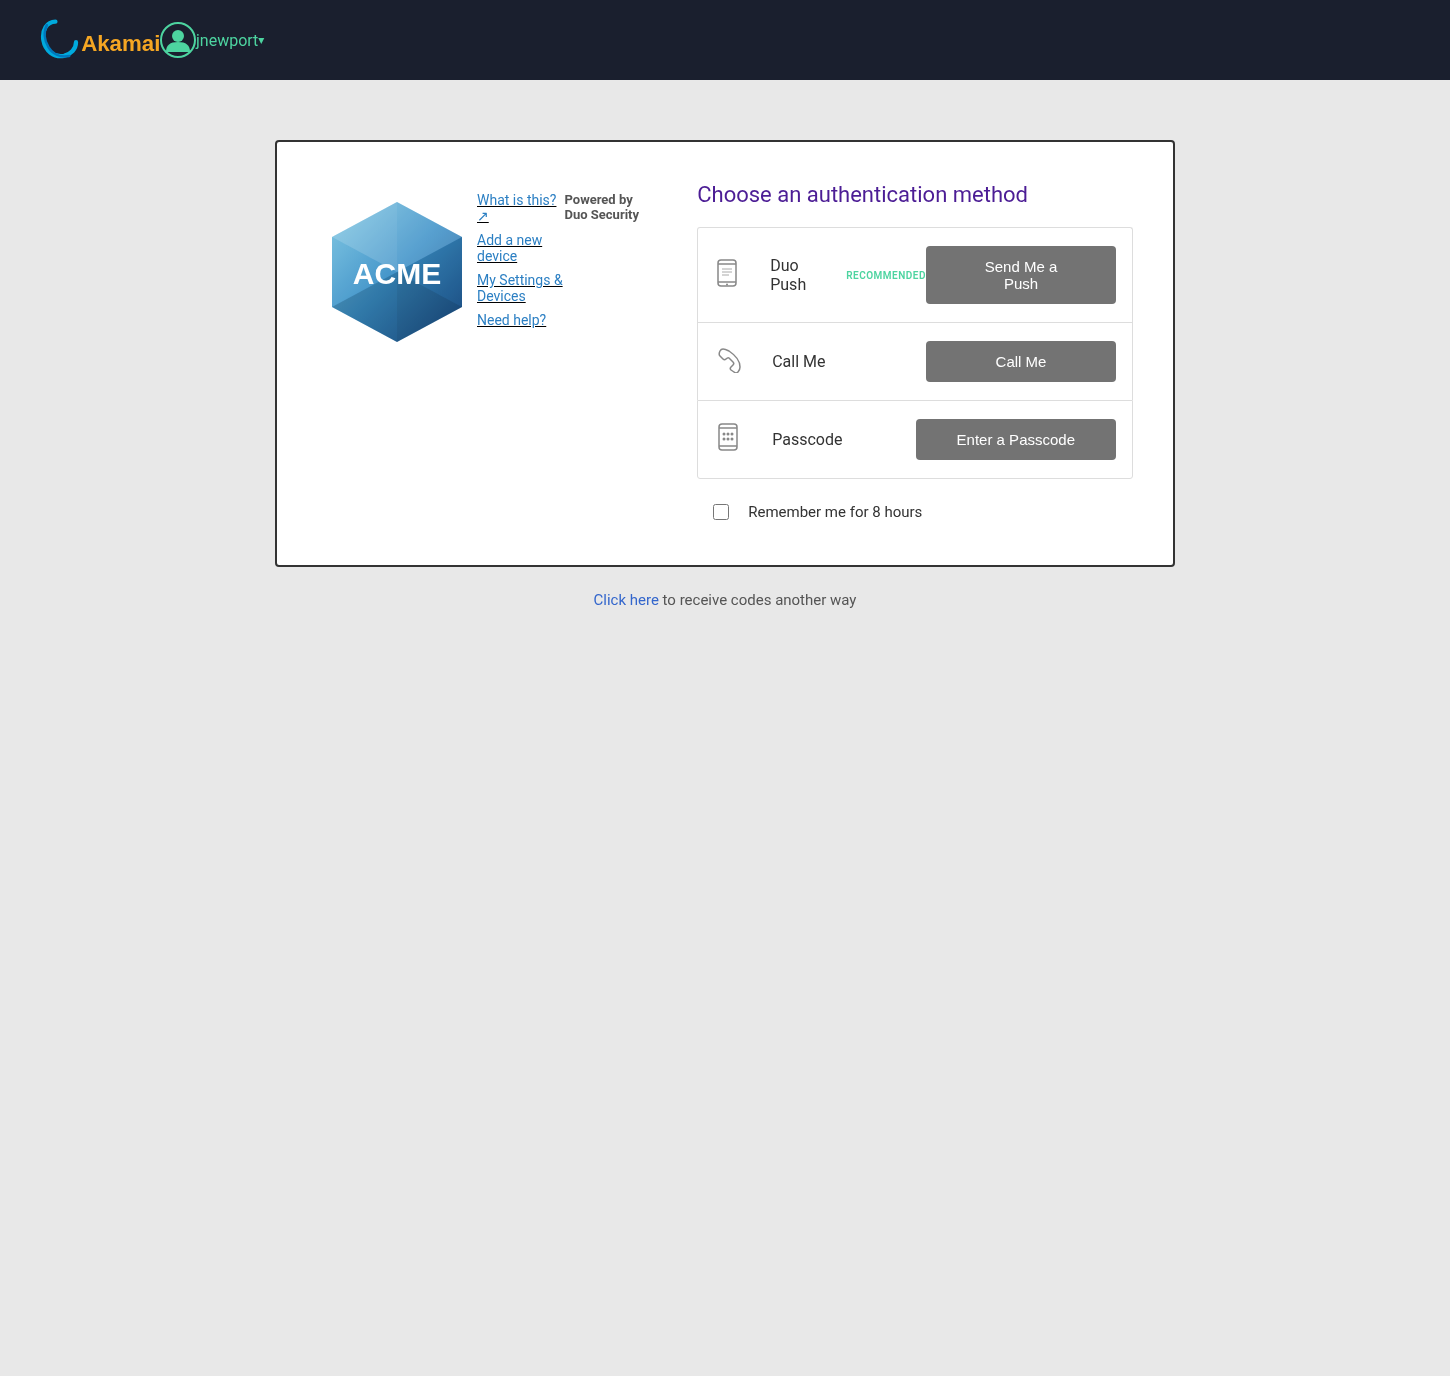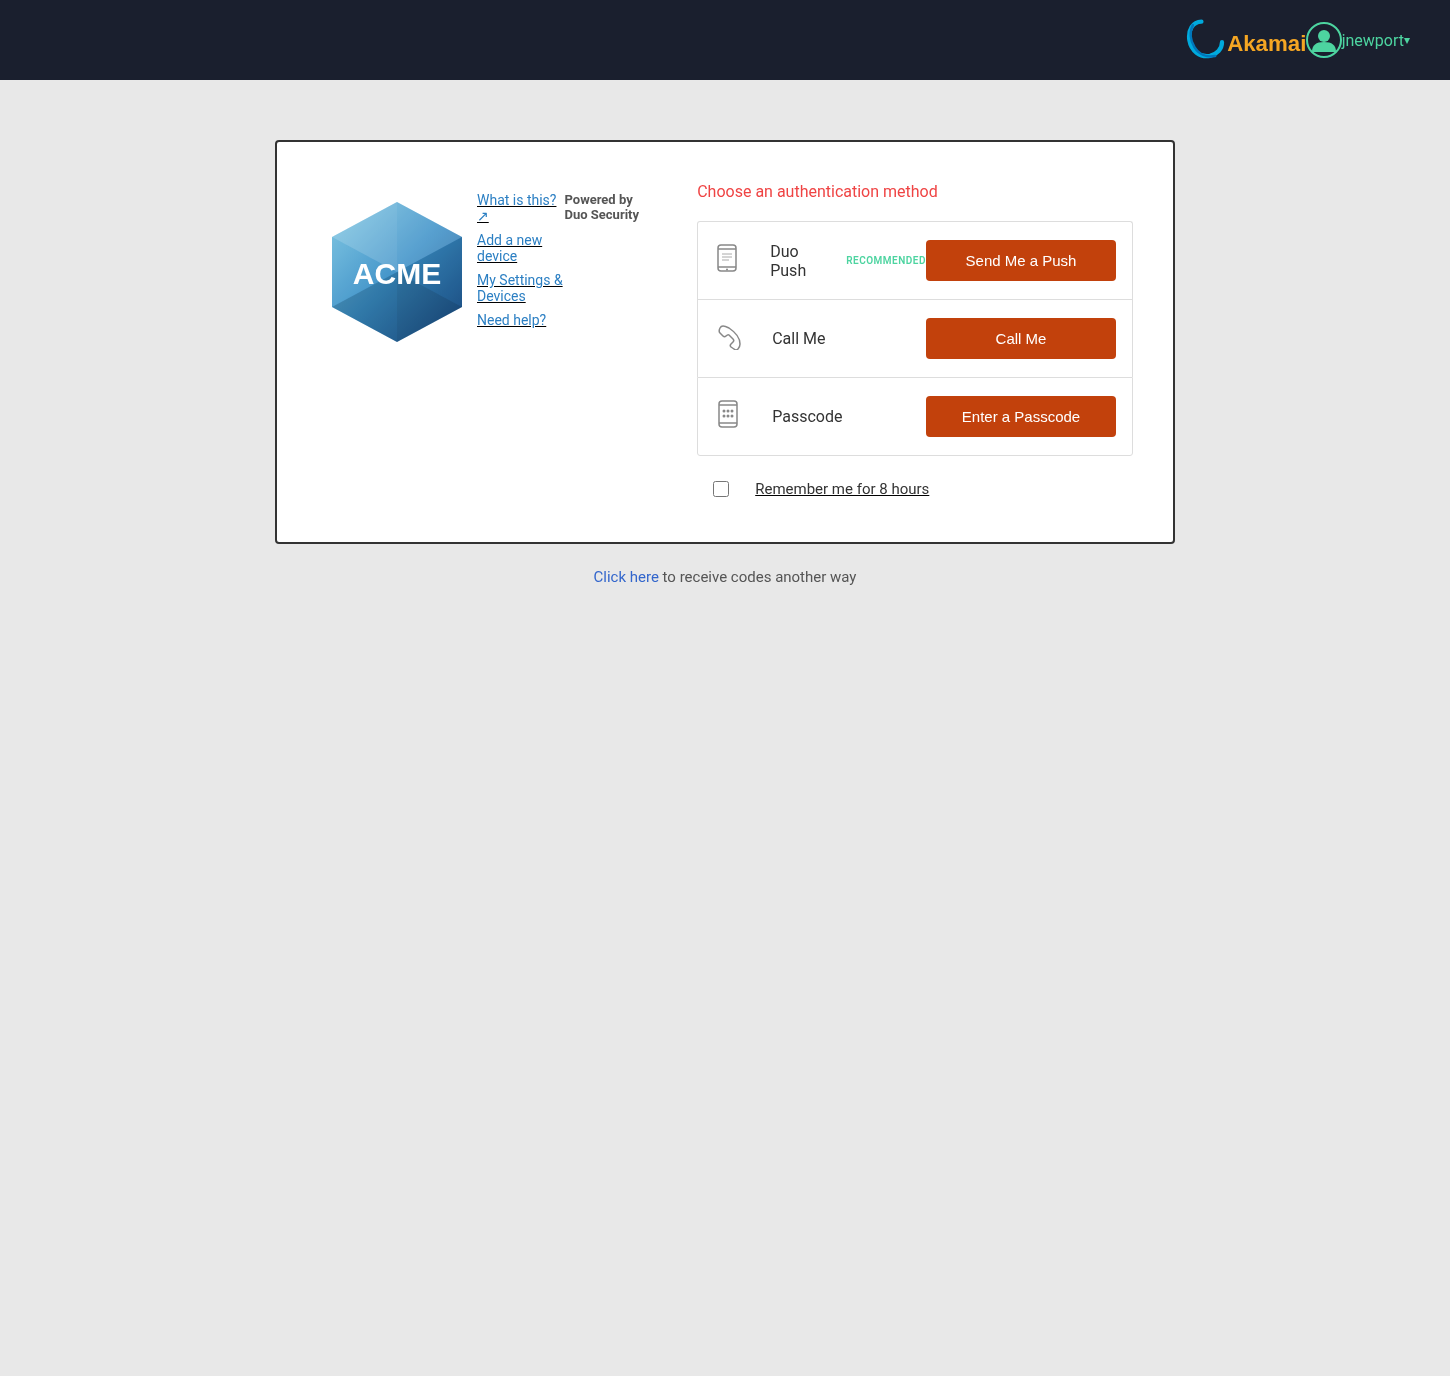--- a/index.html
+++ b/index.html
@@ -9,21 +9,21 @@
       min-height: 1376px;
       width: 1450px;
     }
 
     
     .header {
       background-color: #1a1f2e;
       height: 80px;
       display: flex;
       align-items: center;
-      justify-content: flex-end;
+      justify-content: flex-start;
       padding: 0 40px;
     }
 
     .logo-container {
       display: flex;
       align-items: center;
     }
 
     .logo-svg {
       width: 120px;
@@ -106,23 +106,23 @@
       font-size: 13px;
       font-weight: bold;
     }
 
     
     .card-main {
       flex: 1;
     }
 
     .auth-title {
-      font-size: 16px;
+      font-size: 22px;
       font-weight: 400;
-      color: #ef4444;
+      color: #4c1d95;
       margin-bottom: 20px;
     }
 
     
     .auth-methods {
       display: flex;
       flex-direction: column;
       gap: 0;
       margin-bottom: 20px;
     }
@@ -168,39 +168,38 @@
     .recommended-badge {
       font-size: 10px;
       font-weight: 600;
       color: #4dd4a0;
       letter-spacing: 0.5px;
       margin-left: 8px;
       text-transform: uppercase;
     }
 
     .auth-btn {
-      background-color: #c2410c;
+      background-color: #737373;
       color: #fff;
       border: none;
       border-radius: 4px;
-      padding: 12px 32px;
+      padding: 12px 41px;
       font-size: 15px;
       font-weight: 500;
       cursor: pointer;
       min-width: 190px;
       text-align: center;
     }
 
     
     .remember-me {
       display: flex;
       align-items: center;
-      gap: 26px;
+      gap: 19px;
       padding: 4px 16px;
-      text-decoration: underline;
     }
 
     .remember-checkbox {
       width: 16px;
       height: 16px;
       cursor: pointer;
       accent-color: #555;
     }
 
     .remember-label {

